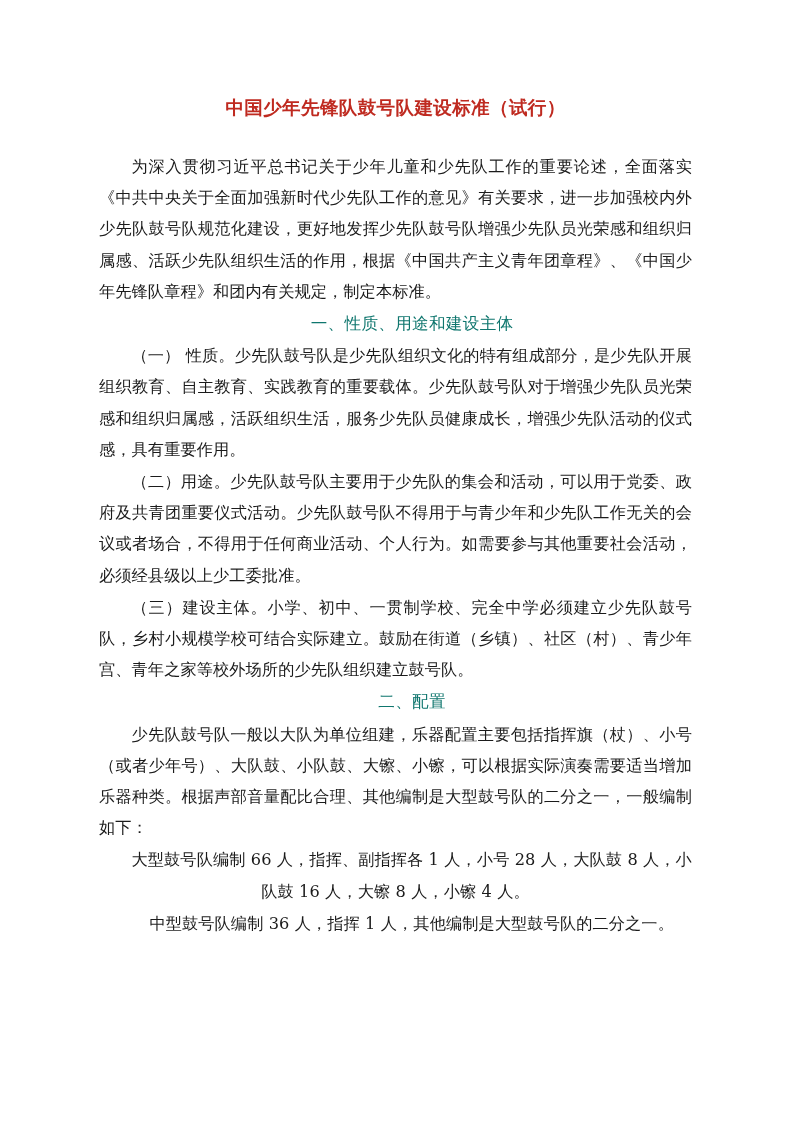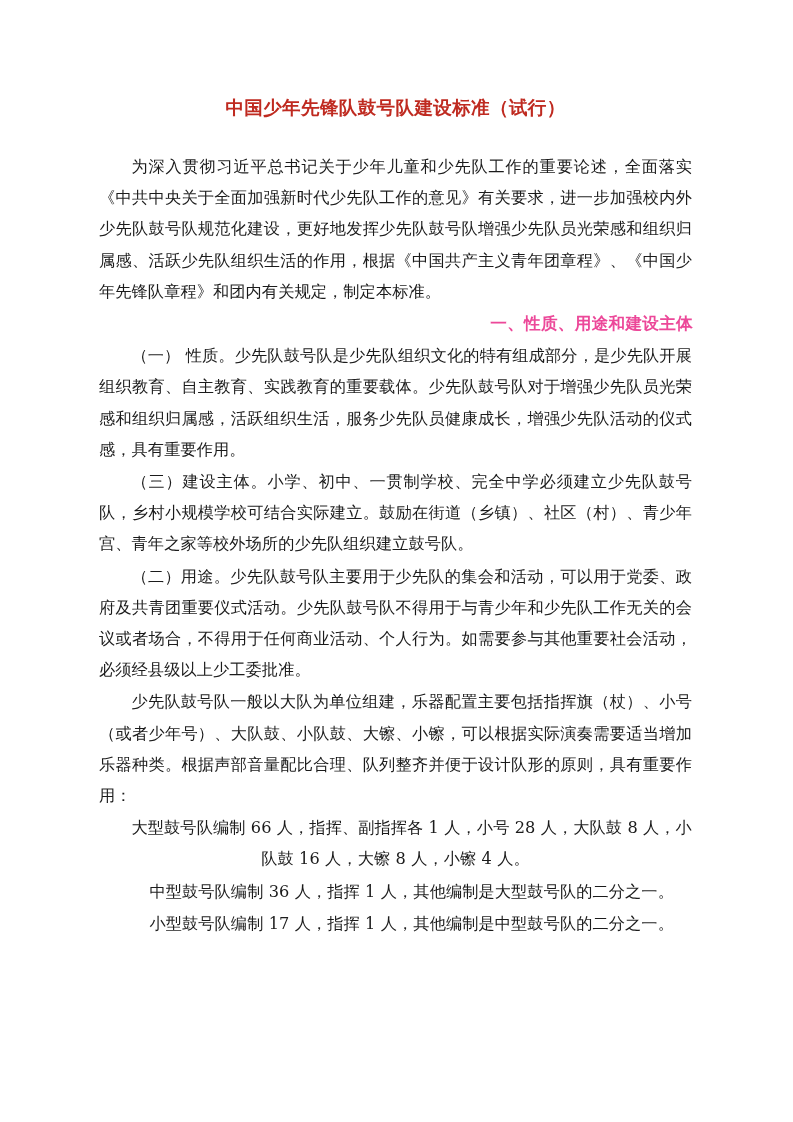--- a/index.html
+++ b/index.html
@@ -77,24 +77,24 @@
   p.para.tight {
     text-align: center;
   }
 
   
   h2.section-heading {
     margin: 0;
     padding: 0;
     font-size: 16.6px;
     line-height: 31.2px;
-    font-weight: 700;
-    color: #ec4899;
+    font-weight: 400;
+    color: #0f766e;
     text-indent: 2em;
-    text-align: right;
+    text-align: center;
     font-family: "DejaVu Serif", "Liberation Serif", serif;
     letter-spacing: 0.3px;
   }
 </style>
 </head>
 <body>
 
 <div class="page">
 
   <div class="page-body">
@@ -102,30 +102,30 @@
     <h1 class="doc-title"><span>中国少年先锋队鼓号队建设标准（试行）</span></h1>
 
     <div class="flow">
 
       <p class="para">为深入贯彻习近平总书记关于少年儿童和少先队工作的重要论述，全面落实《中共中央关于全面加强新时代少先队工作的意见》有关要求，进一步加强校内外少先队鼓号队规范化建设，更好地发挥少先队鼓号队增强少先队员光荣感和组织归属感、活跃少先队组织生活的作用，根据《中国共产主义青年团章程》、《中国少年先锋队章程》和团内有关规定，制定本标准。</p>
 
       <h2 class="section-heading">一、性质、用途和建设主体</h2>
 
       <p class="para">（一） 性质。少先队鼓号队是少先队组织文化的特有组成部分，是少先队开展组织教育、自主教育、实践教育的重要载体。少先队鼓号队对于增强少先队员光荣感和组织归属感，活跃组织生活，服务少先队员健康成长，增强少先队活动的仪式感，具有重要作用。</p>
 
+      <p class="para">（二）用途。少先队鼓号队主要用于少先队的集会和活动，可以用于党委、政府及共青团重要仪式活动。少先队鼓号队不得用于与青少年和少先队工作无关的会议或者场合，不得用于任何商业活动、个人行为。如需要参与其他重要社会活动，必须经县级以上少工委批准。</p>
+
       <p class="para">（三）建设主体。小学、初中、一贯制学校、完全中学必须建立少先队鼓号队，乡村小规模学校可结合实际建立。鼓励在街道（乡镇）、社区（村）、青少年宫、青年之家等校外场所的少先队组织建立鼓号队。</p>
 
-      <p class="para">（二）用途。少先队鼓号队主要用于少先队的集会和活动，可以用于党委、政府及共青团重要仪式活动。少先队鼓号队不得用于与青少年和少先队工作无关的会议或者场合，不得用于任何商业活动、个人行为。如需要参与其他重要社会活动，必须经县级以上少工委批准。</p>
+      <h2 class="section-heading">二、配置</h2>
 
-
-      <p class="para">少先队鼓号队一般以大队为单位组建，乐器配置主要包括指挥旗（杖）、小号（或者少年号）、大队鼓、小队鼓、大镲、小镲，可以根据实际演奏需要适当增加乐器种类。根据声部音量配比合理、队列整齐并便于设计队形的原则，具有重要作用：</p>
+      <p class="para">少先队鼓号队一般以大队为单位组建，乐器配置主要包括指挥旗（杖）、小号（或者少年号）、大队鼓、小队鼓、大镲、小镲，可以根据实际演奏需要适当增加乐器种类。根据声部音量配比合理、其他编制是大型鼓号队的二分之一，一般编制如下：</p>
 
       <p class="para tight">大型鼓号队编制 66 人，指挥、副指挥各 1 人，小号 28 人，大队鼓 8 人，小队鼓 16 人，大镲 8 人，小镲 4 人。</p>
 
       <p class="para tight">中型鼓号队编制 36 人，指挥 1 人，其他编制是大型鼓号队的二分之一。</p>
 
-      <p class="para tight">小型鼓号队编制 17 人，指挥 1 人，其他编制是中型鼓号队的二分之一。</p>
 
 
 
     </div>
   </div>
 </div>
 
 </body></html>

